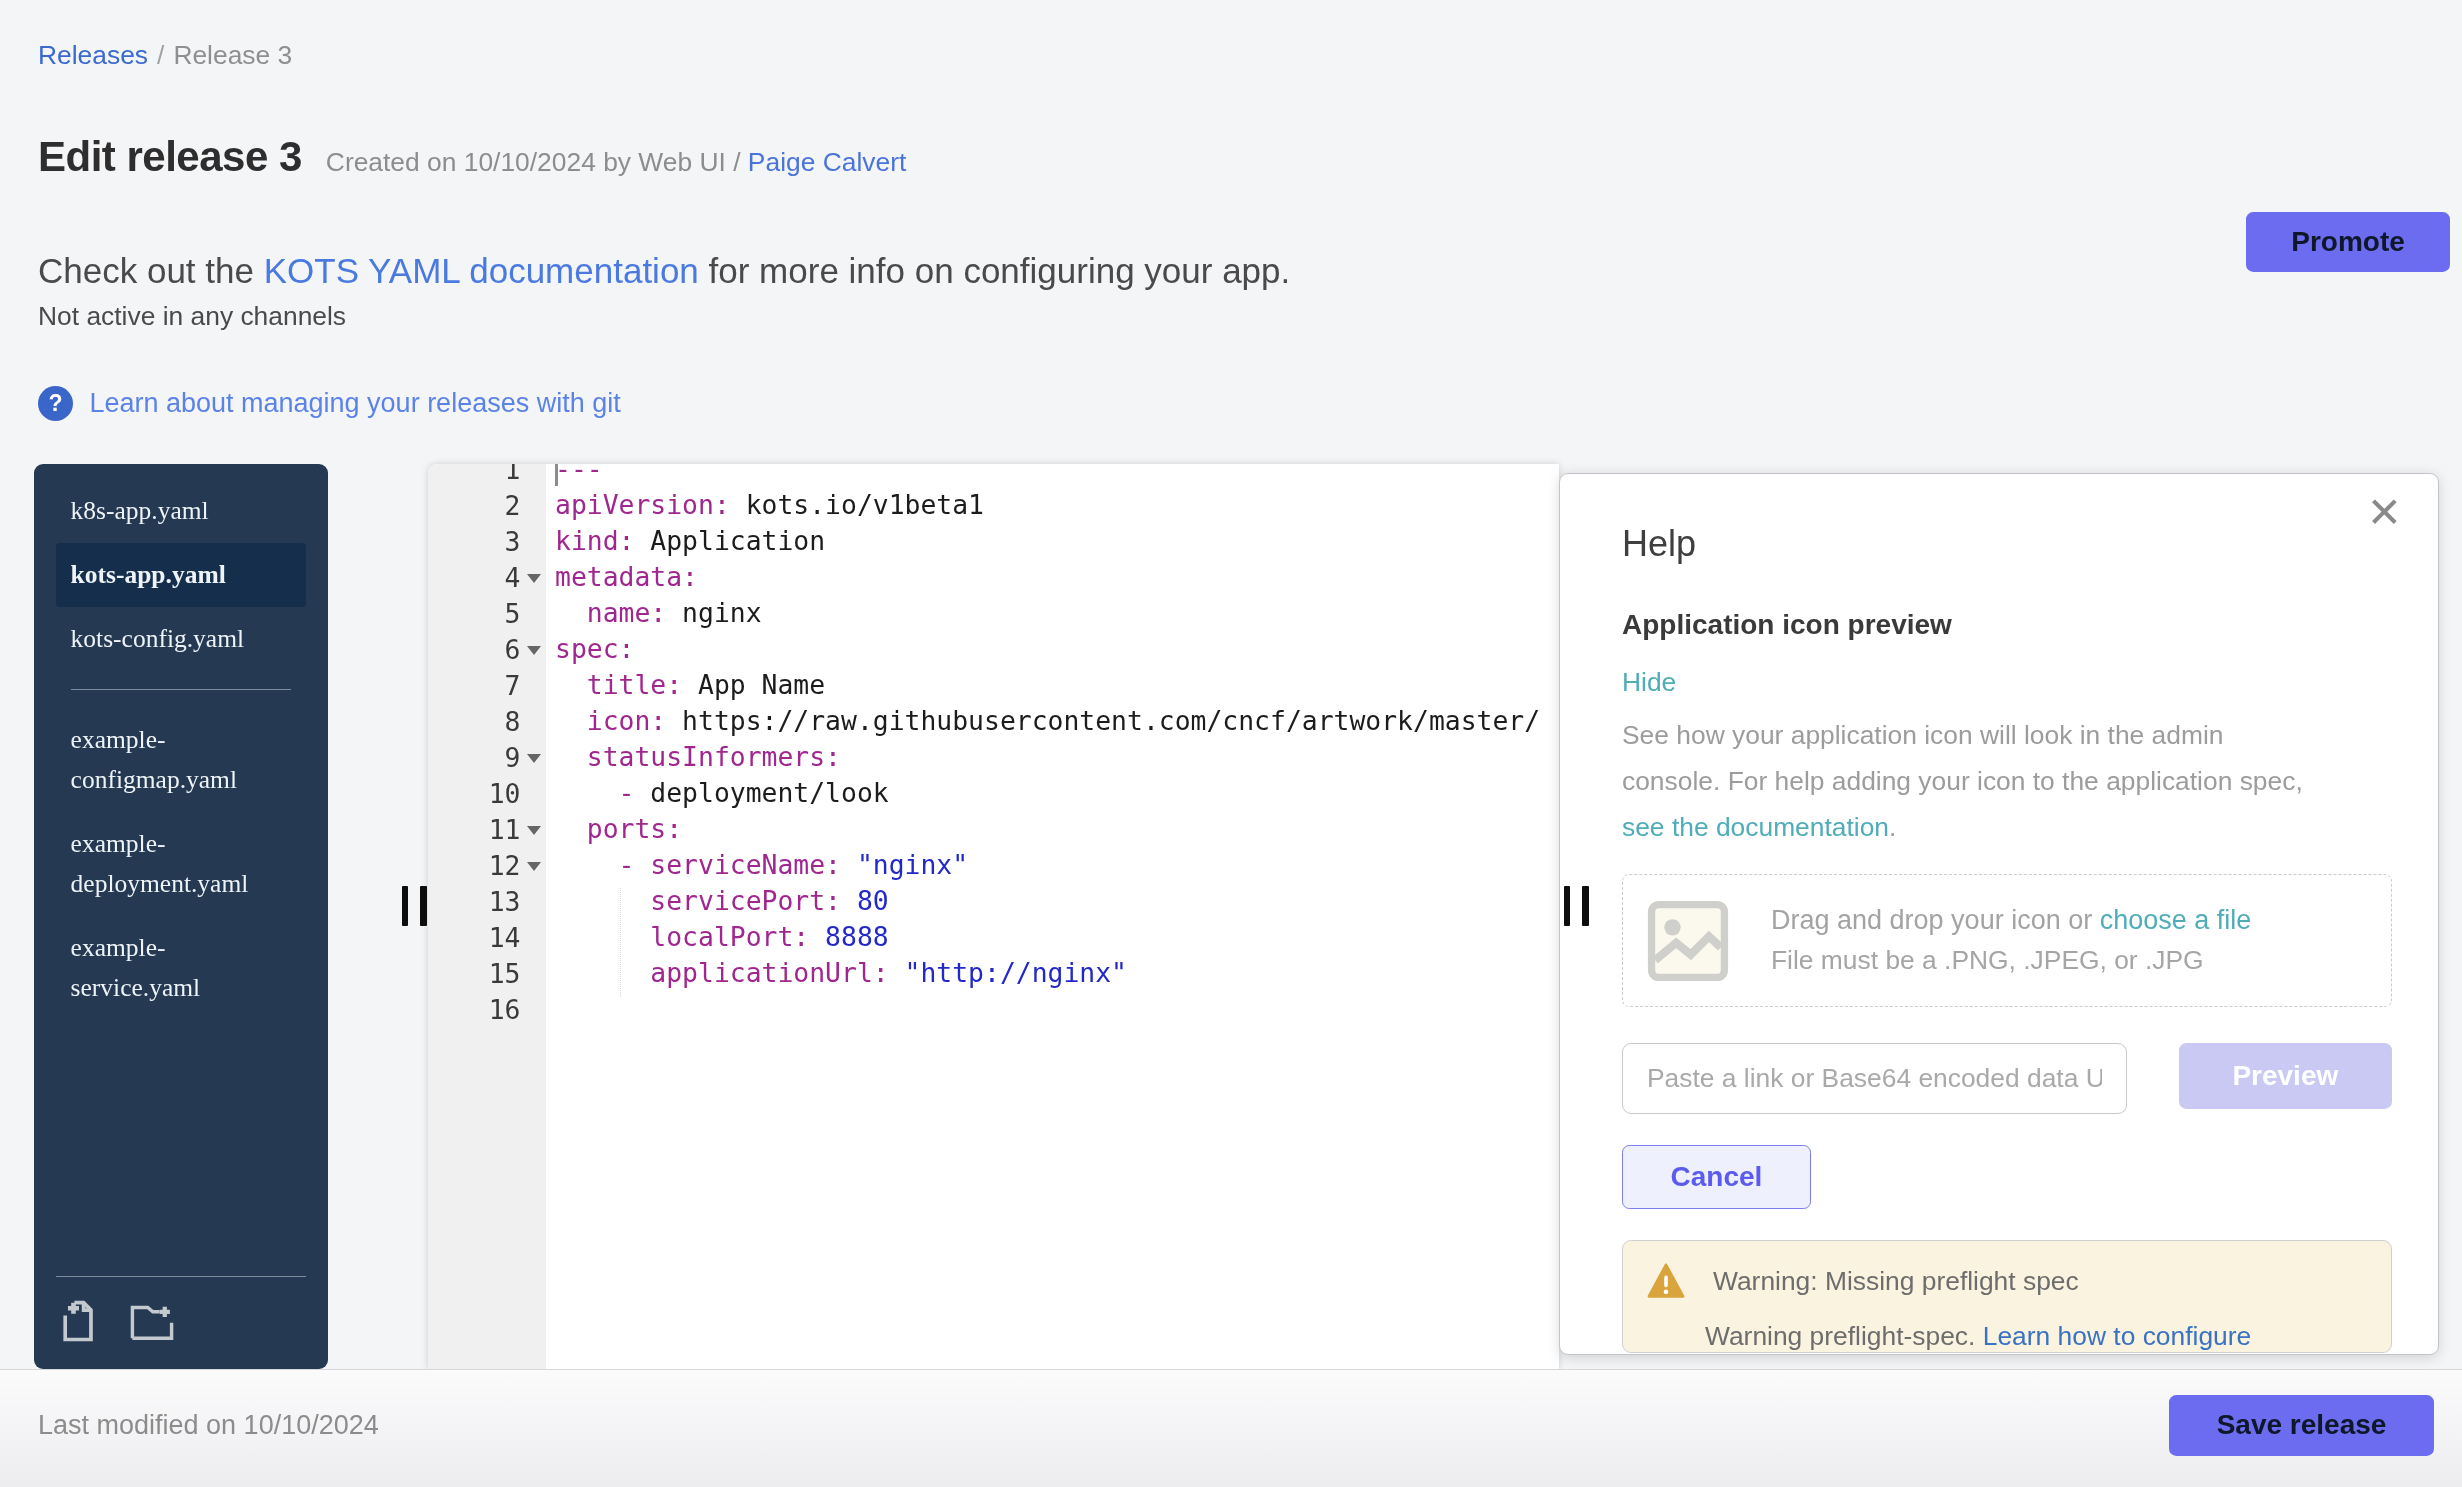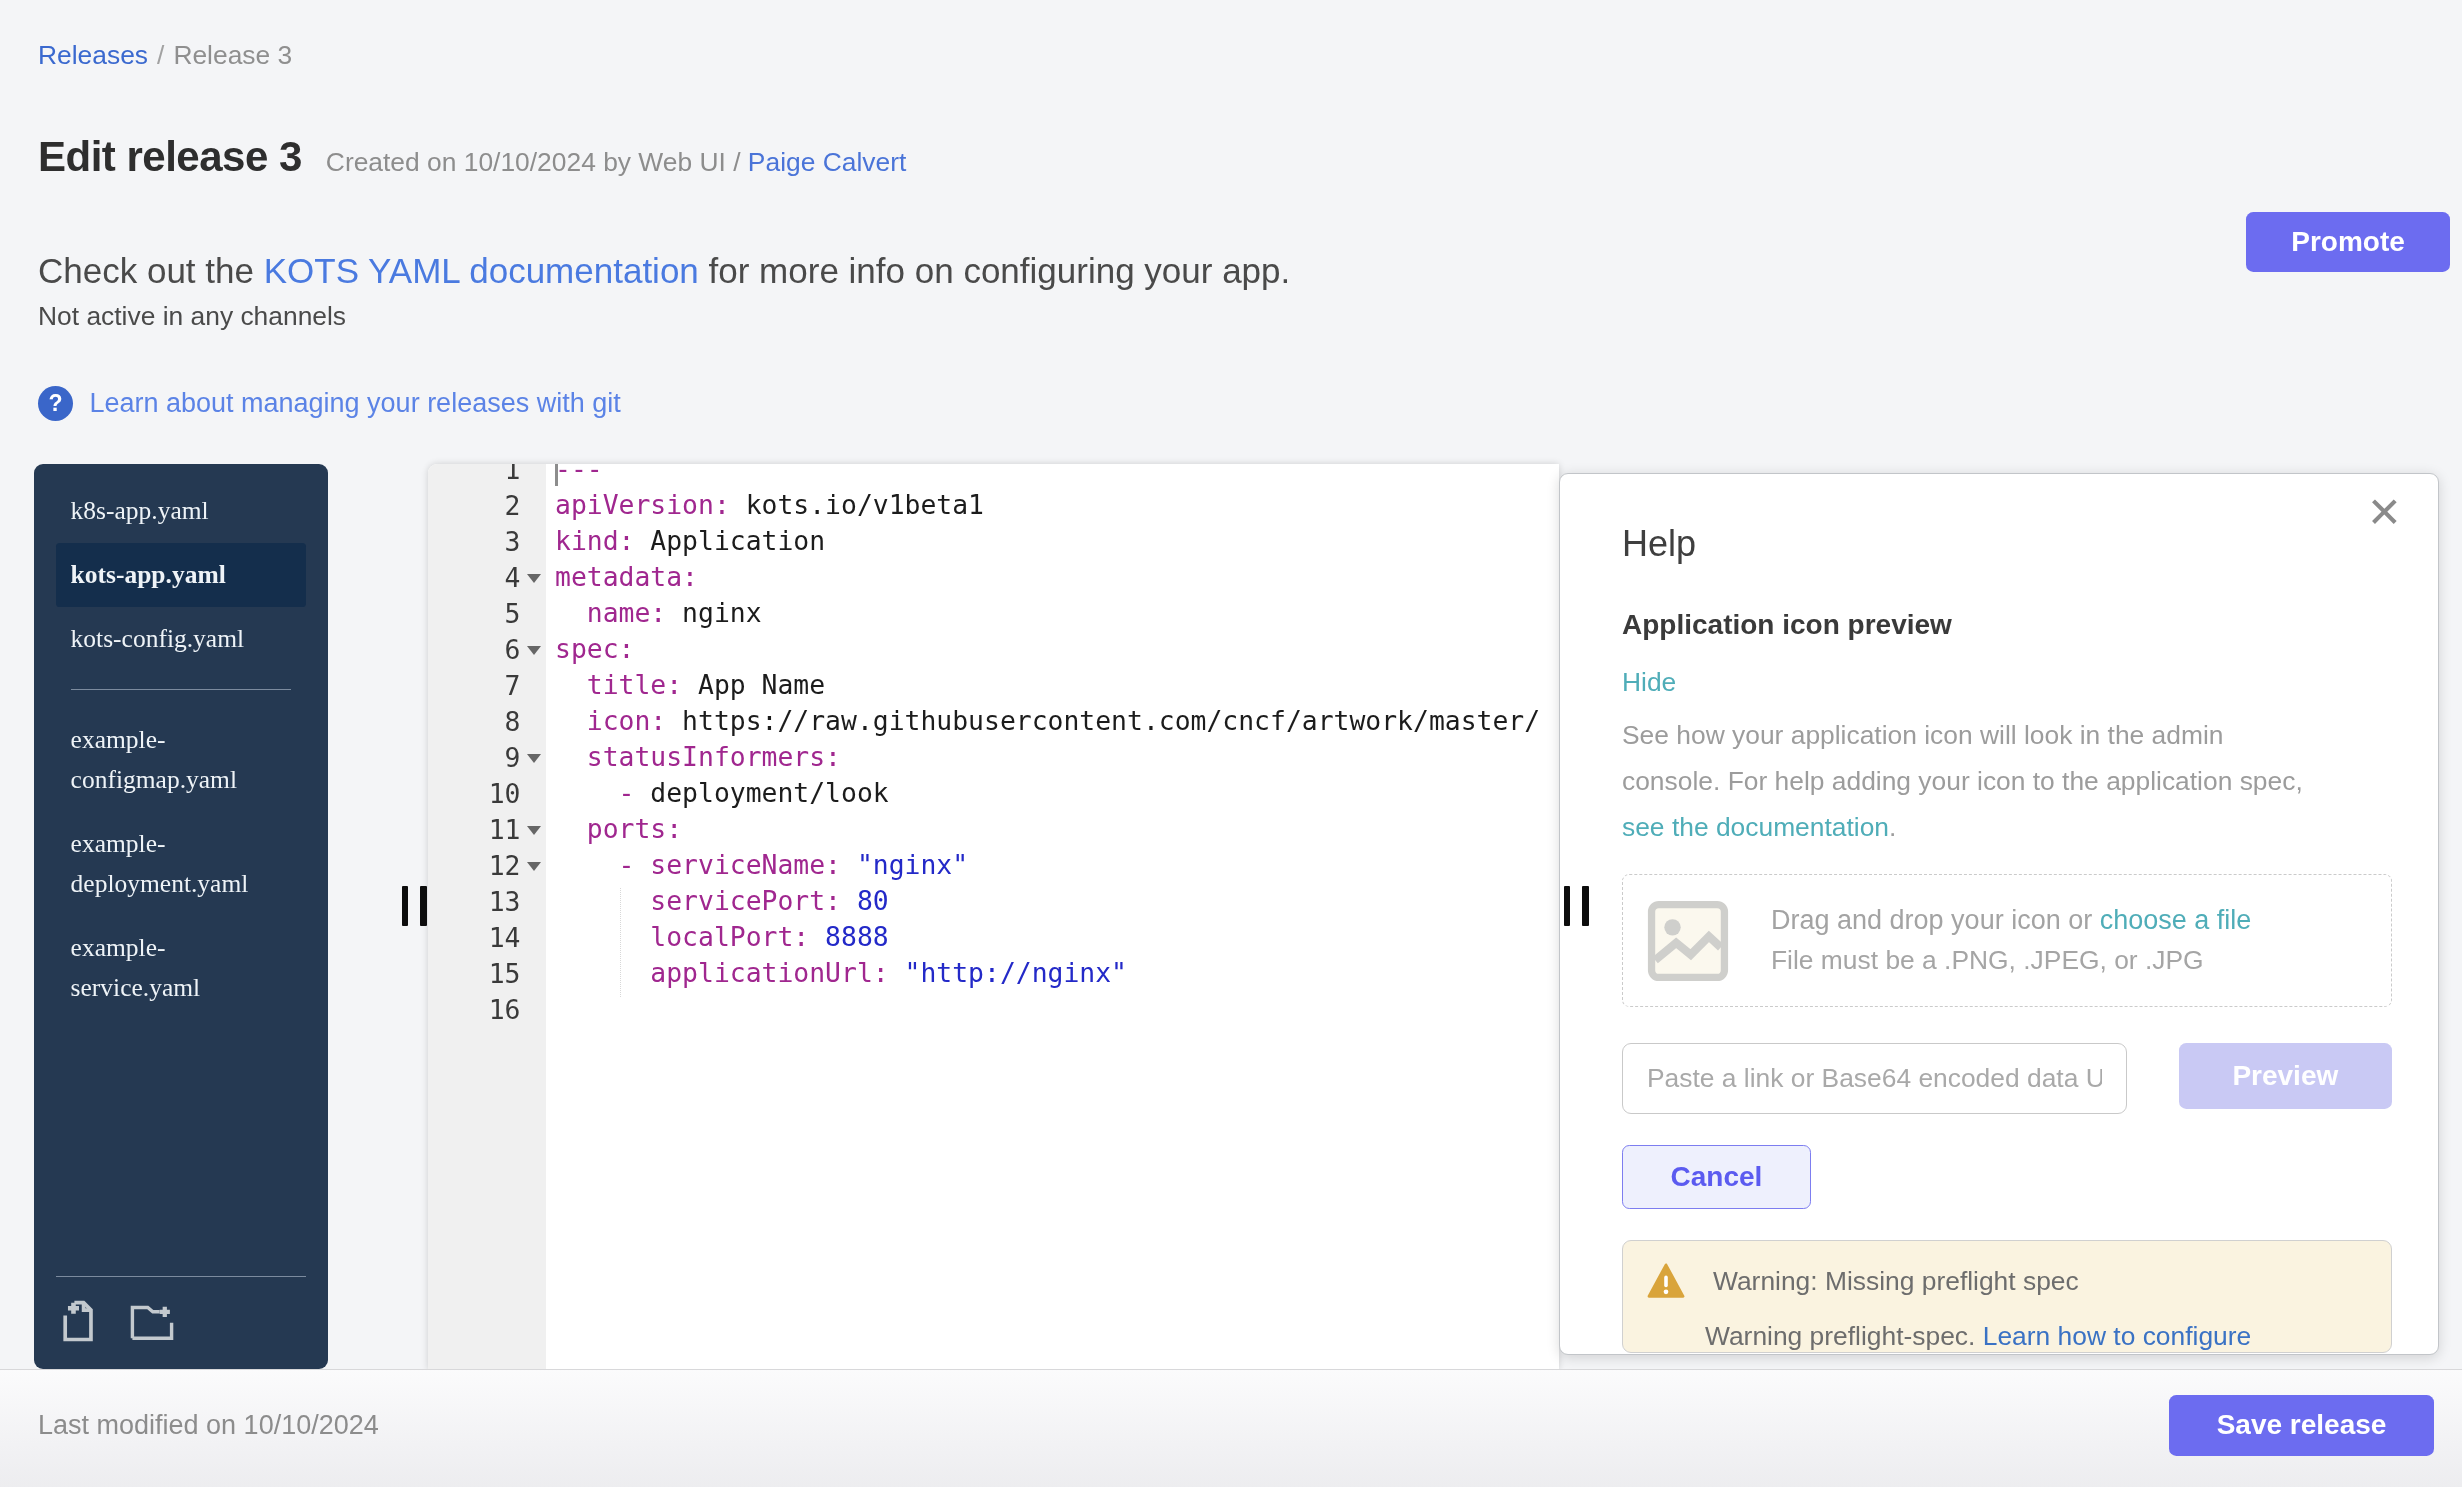--- a/index.html
+++ b/index.html
@@ -27,21 +27,21 @@
   .doc-line a { color:#4a7ae0; }
 
   .channel-status { position:absolute; left:38px; top:301px; font-size:26.4px; color:#4a4a4a; }
 
   .git-row { position:absolute; left:38px; top:386px; display:flex; align-items:center; gap:16.4px; }
   .q-icon { width:35px; height:35px; border-radius:50%; background:#3a66c9; color:#ffffff;
             font-size:23px; font-weight:700; display:flex; align-items:center; justify-content:center; }
   .git-link { font-size:27px; color:#5b83e6; }
 
   .btn-primary {
-    background:#6c6cf0; color:#ffffff; font-weight:700; border:none; border-radius:7.3px;
+    background:#6c6cf0; color:#0f172a; font-weight:700; border:none; border-radius:7.3px;
     font-size:28px; font-family:"Liberation Sans", sans-serif; cursor:pointer;
     display:flex; align-items:center; justify-content:center;
   }
   .promote-btn { position:absolute; left:2246px; top:212px; width:204px; height:60px; }
 
   
   .sidebar {
     position:absolute; left:34px; top:464px; width:294px; height:905px;
     background:#253952; border-radius:9px; overflow:hidden;font-family:Liberation Serif, serif;
   }

